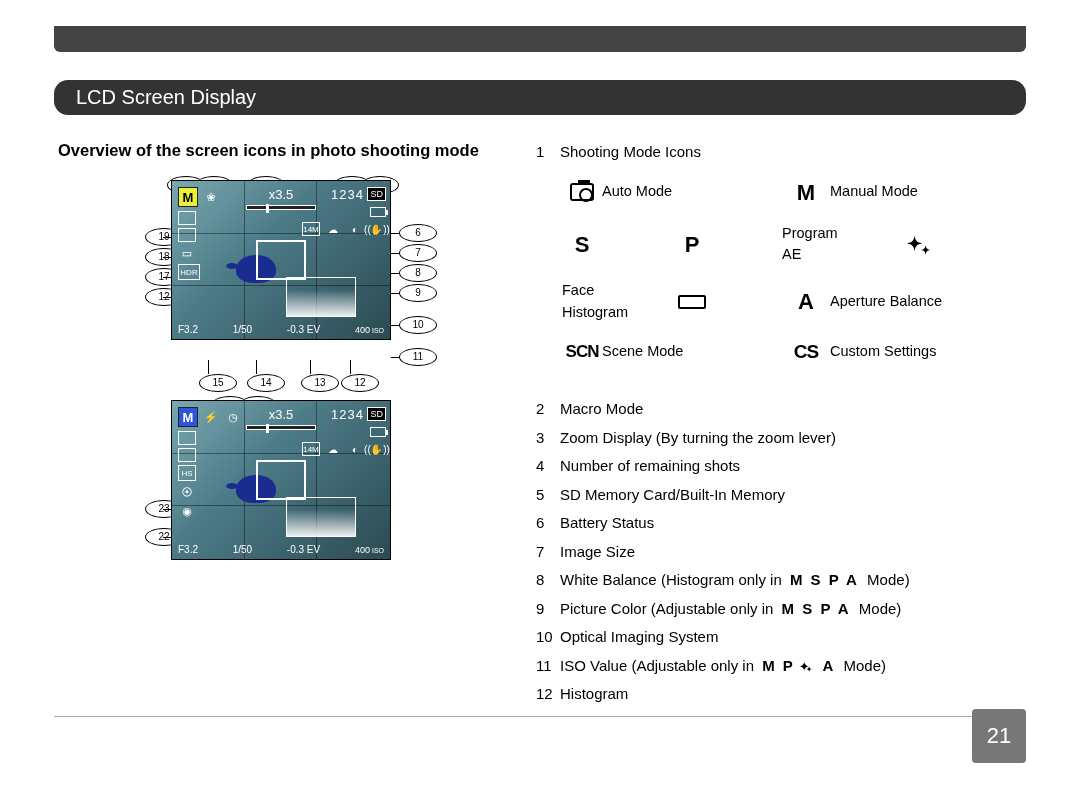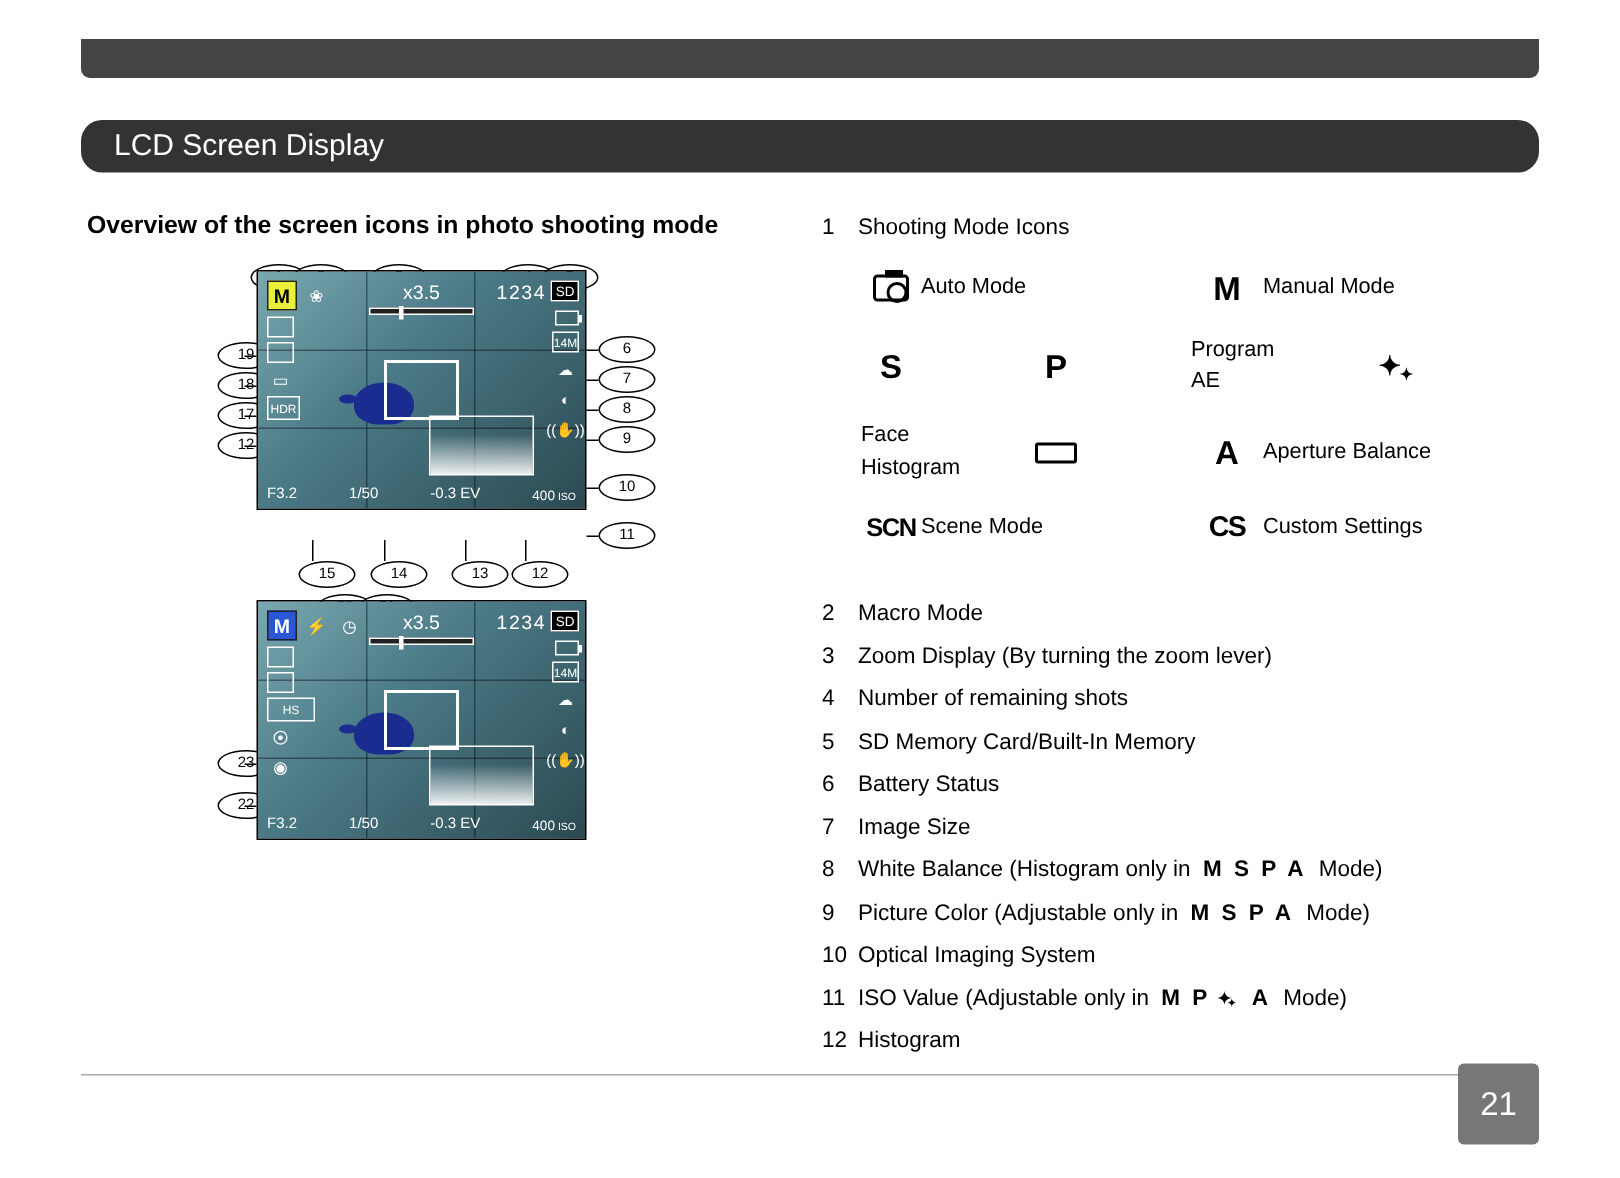--- a/index.html
+++ b/index.html
@@ -30,21 +30,21 @@
     font-size: 20px;
     font-weight: 400;
     padding: 6px 22px;
     border-radius: 14px;
     margin-bottom: 26px;
     display: inline-block;
     width: 100%;
   }
   .content {
     display: flex;
-    gap: 44px;
+    gap: 32px;
   }
   .left-col { width: 450px; padding-left: 4px; }
   .right-col { flex: 1; font-size: 15px; line-height: 1.5; }
   .overview-heading {
     font-weight: bold;
     font-size: 16.5px;
     margin-bottom: 20px;
   }
   .lcd-wrap {
     position: relative;
@@ -76,21 +76,21 @@
   .box-ico { border:1px solid #fff; width:18px; height:14px; }
   .zoom-text { color:#fff; font-size:13px; position:absolute; top:6px; left:50%; transform:translateX(-50%);}
   .zoom-bar { position:absolute; top:24px; left:50%; transform:translateX(-50%);
               width:70px; height:5px; background:#222; border:1px solid #fff;}
   .zoom-bar::after{content:"";position:absolute;left:28%;top:-2px;width:3px;height:9px;background:#fff;}
   .num-shots { position:absolute; top:6px; right:26px; color:#fff; font-size:13px; letter-spacing:1px;}
   .sd { position:absolute; top:6px; right:4px; color:#fff; font-size:9px; border:1px solid #fff;
         padding:1px 2px; background:#000;}
   .battery { position:absolute; top:26px; right:4px; width:16px; height:10px; border:1px solid #fff;}
   .battery::after{content:"";position:absolute;right:-3px;top:2px;width:2px;height:5px;background:#fff;}
-  .right-icons { position:absolute; right:4px; top:40px; display:flex; flex-direction:column; gap:4px; align-items:center;}
+  .right-icons { position:absolute; right:4px; top:40px; display:flex; flex-direction:row; gap:4px; align-items:center;}
   .right-icons .ico, .right-icons .box-ico { color:#fff; font-size:10px; }
   .left-icons { position:absolute; left:6px; top:30px; display:flex; flex-direction:column; gap:3px;}
   .hist { position:absolute; right:34px; bottom:22px; width:70px; height:40px; border:1px solid #fff;
           background:linear-gradient(to top,rgba(255,255,255,.9),rgba(255,255,255,0) 70%);}
   .bird { position:absolute; left:64px; top:74px; width:40px; height:28px; background:#1a2c8f; border-radius:60% 60% 50% 50%; }
   .bird::after{content:"";position:absolute;left:-10px;top:8px;width:12px;height:6px;background:#1a2c8f;border-radius:50%;}
   .af { position:absolute; left:50%; top:50%; width:50px; height:40px; border:2px solid #fff; transform:translate(-50%,-50%);}
   .bottom-row { position:absolute; bottom:4px; left:6px; right:6px; display:flex; justify-content:space-between;
                 color:#fff; font-size:10px; align-items:center; }
   .ev-val { font-size:10px; }
@@ -265,21 +265,21 @@
           <div class="battery"></div>
           <div class="right-icons">
             <span class="box-ico" style="font-size:8px;color:#fff;text-align:center;line-height:14px;">14M</span>
             <span class="ico">☁</span>
             <span class="ico">◐</span>
             <span class="ico">((✋))</span>
           </div>
           <div class="left-icons">
             <span class="box-ico"></span>
             <span class="box-ico"></span>
-            <span class="ico" style="color:#fff;font-size:8px;border:1px solid #fff;width:32px;text-align:right;">HS</span>
+            <span class="ico" style="color:#fff;font-size:8px;border:1px solid #fff;width:18px;text-align:right;">HS</span>
             <span class="ico" style="color:#fff">⦿</span>
             <span class="ico" style="color:#fff">◉</span>
           </div>
           <div class="hist"></div>
           <div class="bottom-row">
             <span>F3.2</span>
             <span>1/50</span>
             <span class="ev-val">-0.3 EV</span>
             <span class="iso-val"><span>400</span><small>ISO</small></span>
           </div>

